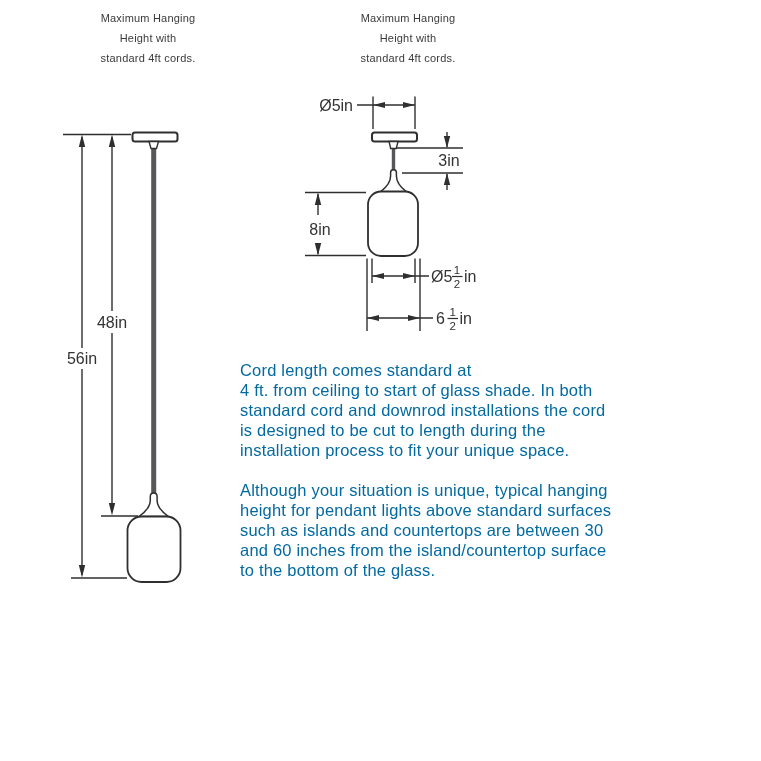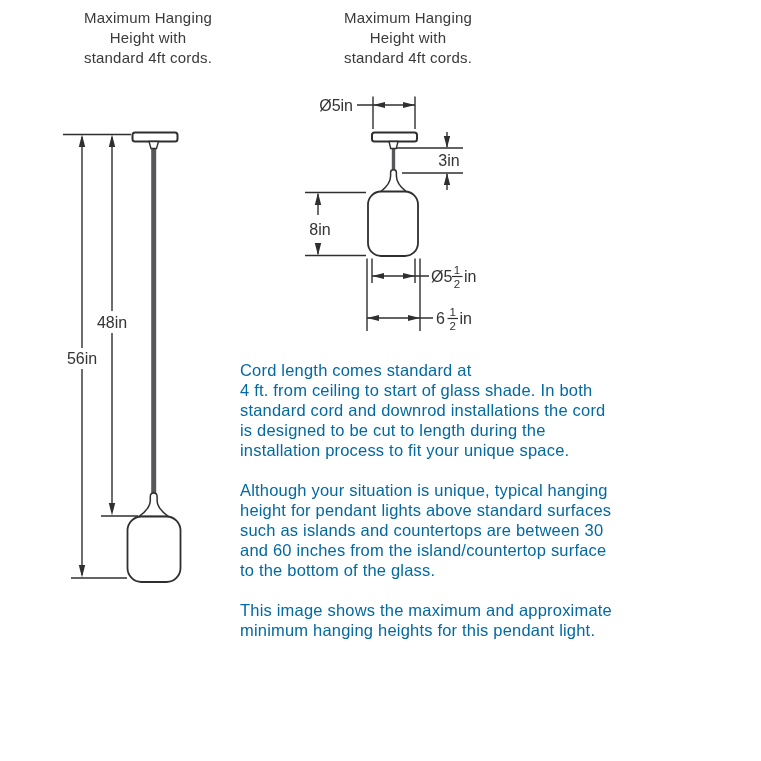--- a/index.html
+++ b/index.html
@@ -2,21 +2,21 @@
 <html><head>
 <meta charset="utf-8">
 <style>
   html,body{margin:0;padding:0;background:#fff;}
   .canvas{
     position:relative;width:761px;height:761px;background:#ffffff;overflow:hidden;
     font-family:"Liberation Sans","DejaVu Sans",sans-serif;color:#3d3d3d;
   }
   .diagram-title{
     position:absolute;top:8px;width:240px;text-align:center;
-    font-size:15px;line-height:20px;font-weight:500;color:#3a3a3a;
+    font-size:11px;line-height:20px;font-weight:500;color:#3a3a3a;
     white-space:pre-line;letter-spacing:.2px;
   }
   .diagram-title.max{left:28px;}
   .diagram-title.min{left:288px;}
   .linework{position:absolute;left:0;top:0;}
   .body-text{
     position:absolute;left:240px;top:360px;width:460px;
     font-size:16.5px;line-height:20px;letter-spacing:.2px;color:#0369a1;
   }
   .body-text p{margin:0 0 20px 0;white-space:pre-line;}
@@ -139,17 +139,15 @@
     <p>Cord length comes standard at
 4 ft. from ceiling to start of glass shade. In both
 standard cord and downrod installations the cord
 is designed to be cut to length during the
 installation process to fit your unique space.</p>
     <p>Although your situation is unique, typical hanging
 height for pendant lights above standard surfaces
 such as islands and countertops are between 30
 and 60 inches from the island/countertop surface
 to the bottom of the glass.</p>
-    <p>This image shows the maximum and approximate
-minimum hanging heights for this pendant light.</p>
   </div>
 
 </div>
 
 </body></html>

